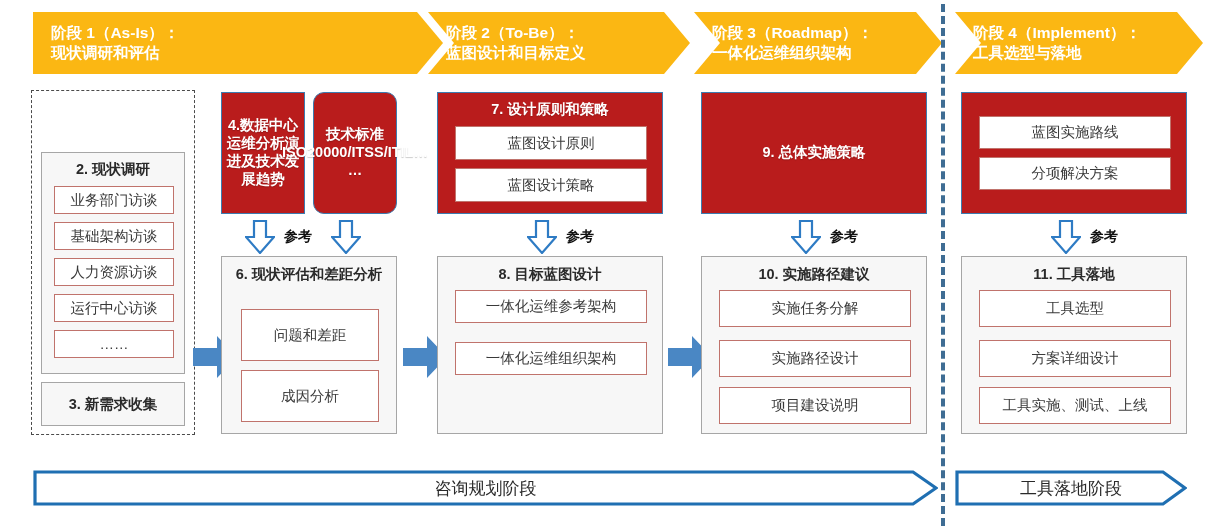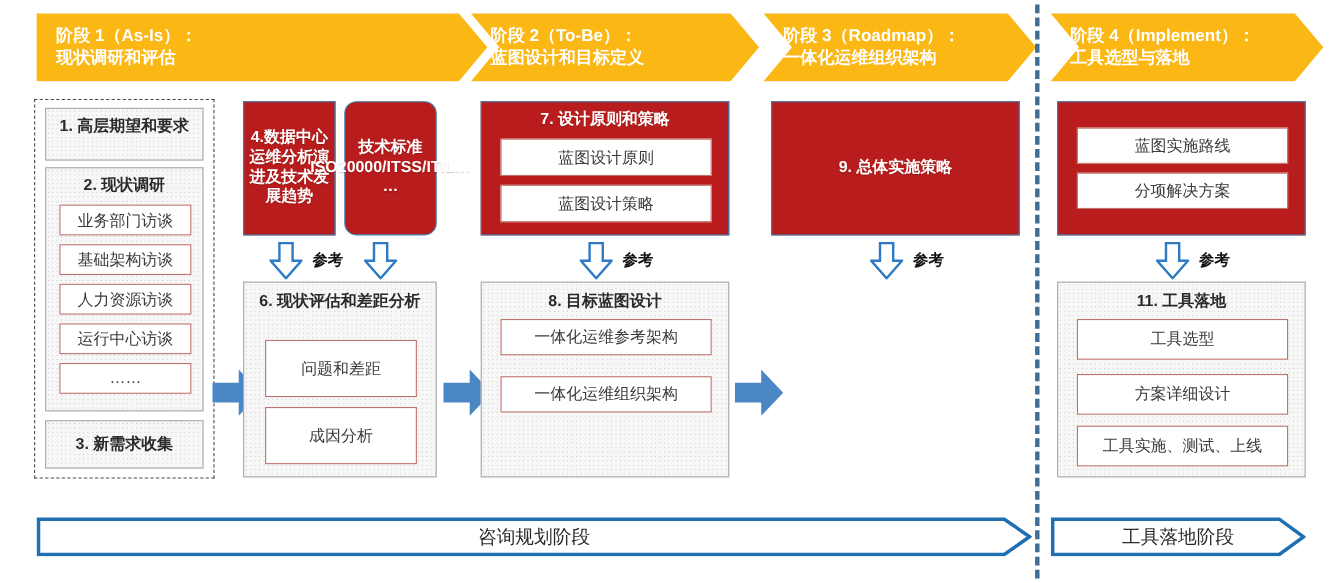--- a/index.html
+++ b/index.html
@@ -165,23 +165,20 @@
 
   <div class="phase-header chev-both" style="left:955px; top:12px; width:248px; height:62px;">
     <div class="ph-line">阶段 4（Implement）：</div>
     <div class="ph-line">工具选型与落地</div>
   </div>
 
   <div class="v-divider" style="left:941px; top:4px; height:522px;"></div>
 
   <div class="box dashed-outer" style="left:31px; top:90px; width:164px; height:345px;"></div>
 
-  <div class="box dotted-panel" style="left:41px; top:98px; width:144px; height:48px;">
-    <div class="panel-title" style="top:7px; padding:0 8px;">1. 高层期望和要求</div>
-  </div>
 
   <div class="box dotted-panel" style="left:41px; top:152px; width:144px; height:222px;">
     <div class="panel-title" style="top:7px;">2. 现状调研</div>
     <div class="white-item" style="position:absolute; left:12px; top:33px; width:120px; height:28px;">业务部门访谈</div>
     <div class="white-item" style="position:absolute; left:12px; top:69px; width:120px; height:28px;">基础架构访谈</div>
     <div class="white-item" style="position:absolute; left:12px; top:105px; width:120px; height:28px;">人力资源访谈</div>
     <div class="white-item" style="position:absolute; left:12px; top:141px; width:120px; height:28px;">运行中心访谈</div>
     <div class="white-item" style="position:absolute; left:12px; top:177px; width:120px; height:28px;">……</div>
   </div>
 
@@ -241,20 +238,26 @@
 
   <div class="box blue-panel" style="left:701px; top:92px; width:226px; height:122px;">
     <div class="blue-box-label">9. 总体实施策略</div>
   </div>
 
   <svg class="arrow-down" style="left:791px; top:220px;" width="30" height="34" viewBox="0 0 30 34">
     <polygon points="9,1 21,1 21,17 29,17 15,33 1,17 9,17" fill="#ffffff" stroke="#2E7BC4" stroke-width="2.2" stroke-linejoin="miter"></polygon>
   </svg>
   <div class="ref-label" style="left:830px; top:228px;">参考</div>
 
+  <div class="box dotted-panel" style="left:701px; top:256px; width:226px; height:178px;">
+    <div class="panel-title" style="top:8px;">10. 实施路径建议</div>
+    <div class="white-item" style="position:absolute; left:17px; top:33px; width:192px; height:37px;">实施任务分解</div>
+    <div class="white-item" style="position:absolute; left:17px; top:83px; width:192px; height:37px;">实施路径设计</div>
+    <div class="white-item" style="position:absolute; left:17px; top:130px; width:192px; height:37px;">项目建设说明</div>
+  </div>
 
   <div class="box blue-panel" style="left:961px; top:92px; width:226px; height:122px;">
     <div class="white-item" style="position:absolute; left:17px; top:23px; width:192px; height:33px;">蓝图实施路线</div>
     <div class="white-item" style="position:absolute; left:17px; top:64px; width:192px; height:33px;">分项解决方案</div>
   </div>
 
   <svg class="arrow-down" style="left:1051px; top:220px;" width="30" height="34" viewBox="0 0 30 34">
     <polygon points="9,1 21,1 21,17 29,17 15,33 1,17 9,17" fill="#ffffff" stroke="#2E7BC4" stroke-width="2.2" stroke-linejoin="miter"></polygon>
   </svg>
   <div class="ref-label" style="left:1090px; top:228px;">参考</div>

